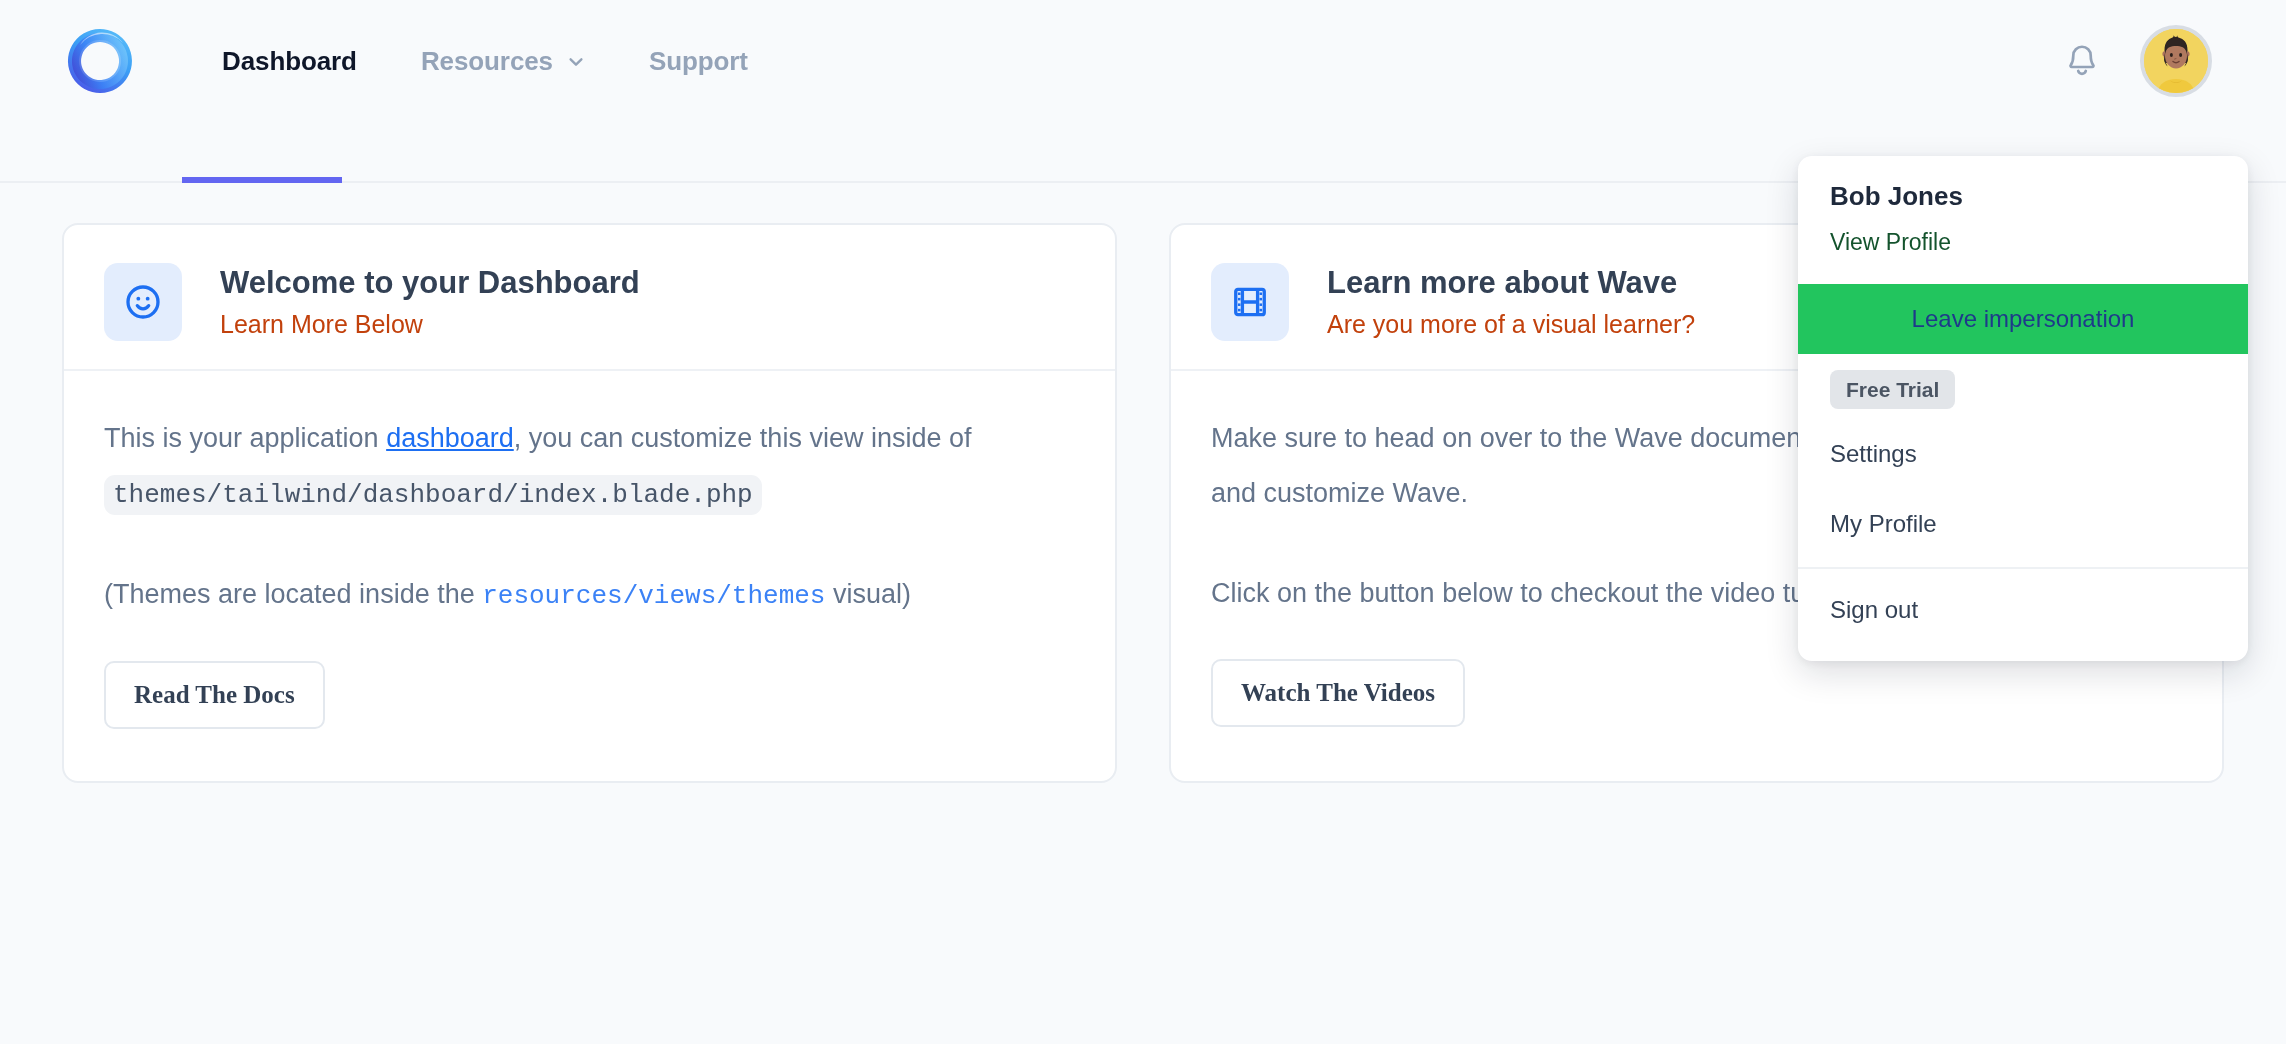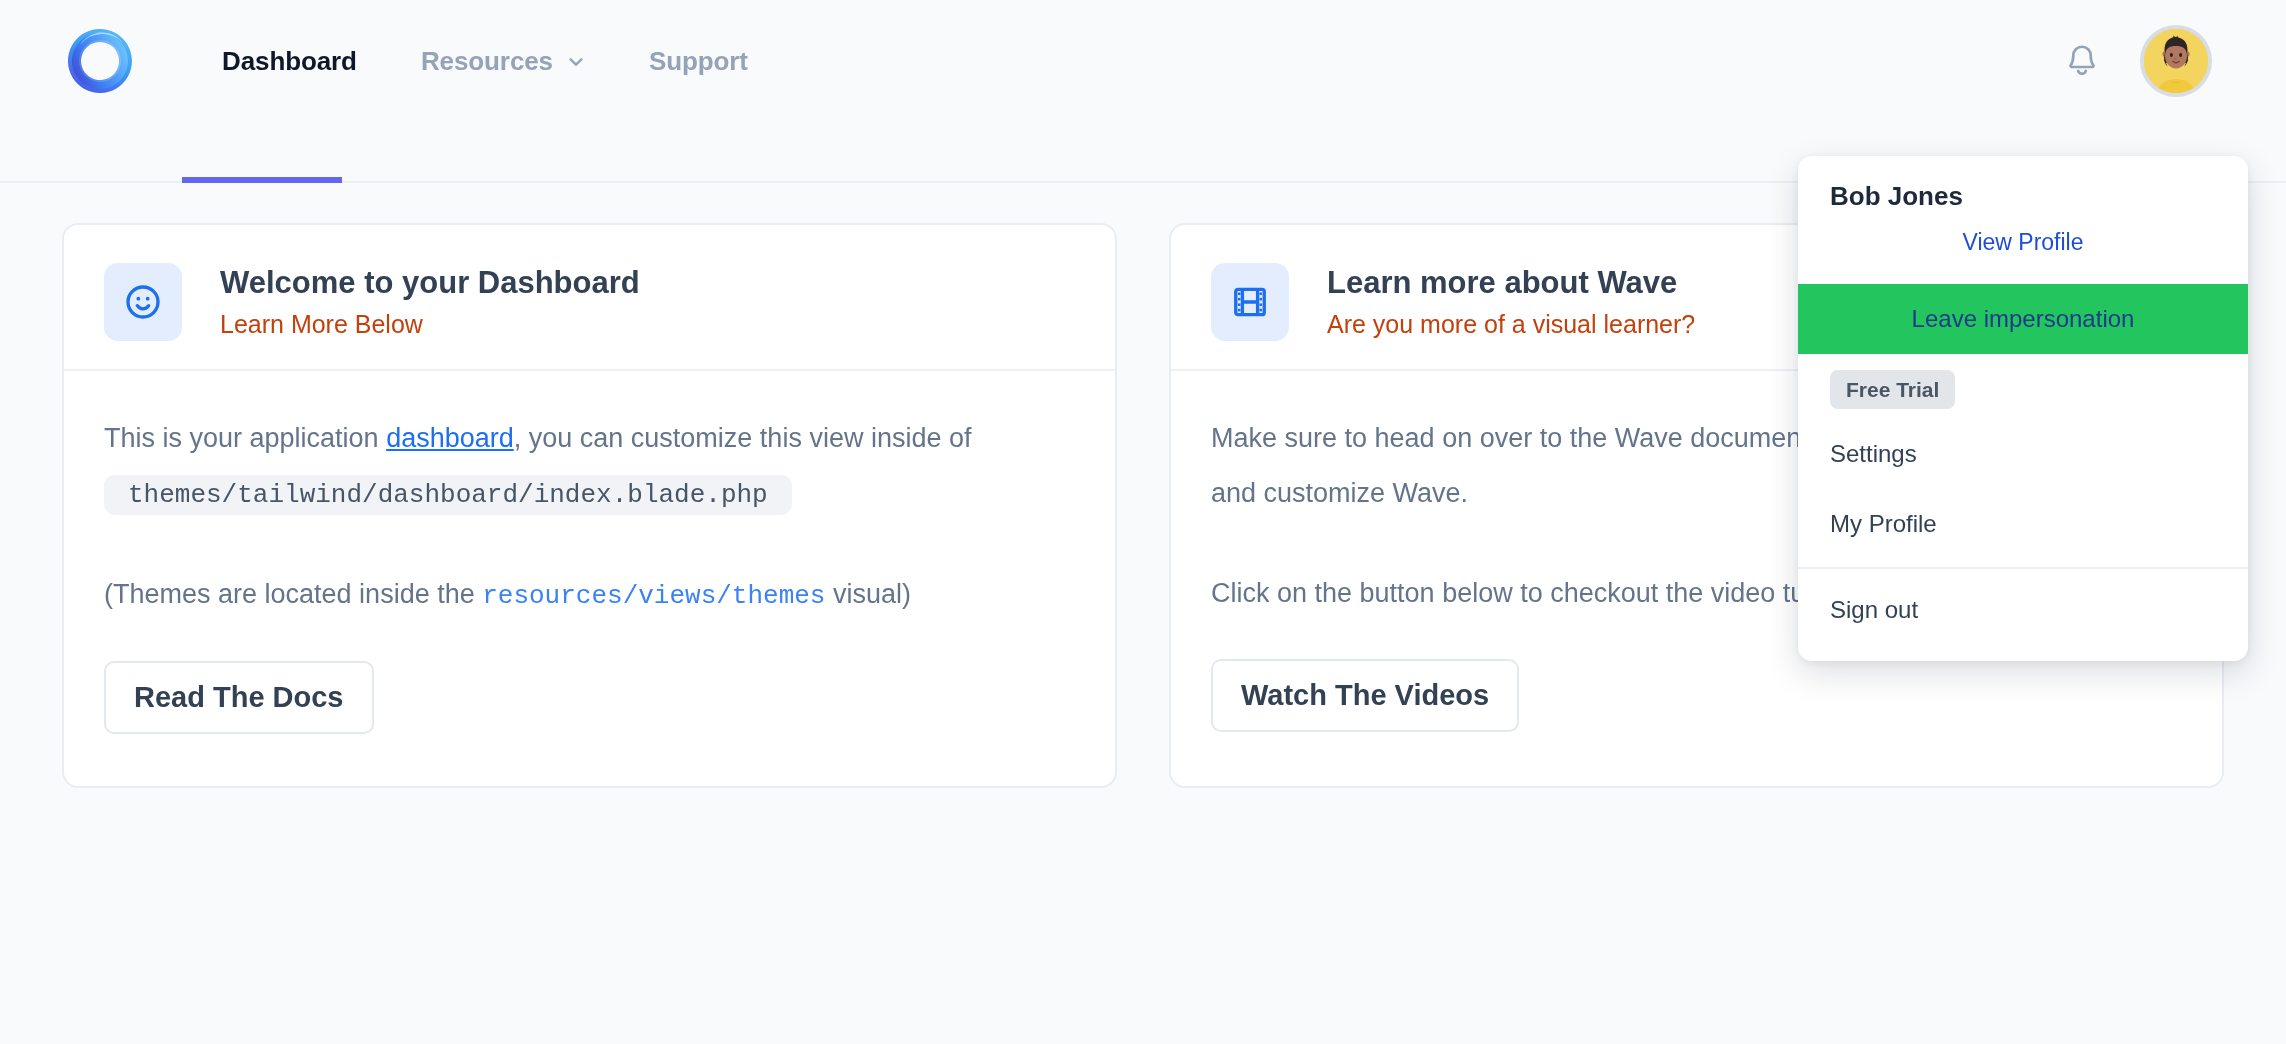--- a/index.html
+++ b/index.html
@@ -134,24 +134,23 @@
   }
   .dd-name {
     font-size: 26px;
     font-weight: 700;
     color: #1e293b;
     line-height: 1.28;
     margin-bottom: 15px;
   }
   .dd-sub {
     font-size: 23px;
-    color: #1d4ed8;
+    color: #14532d;
     line-height: 1.3;
     cursor: pointer;
-    text-align: center;
   }
 
   .dd-item {
     display: block;
     padding: 20px 32px;
     font-size: 24px;
     color: #334155;
     cursor: pointer;
     line-height: 1.25;
     white-space: nowrap;
@@ -250,45 +249,45 @@
     color: #1d6ff2;
     text-decoration: underline;
     font-weight: 400;
     cursor: pointer;
   }
 
   code.inline {
     font-family: "Liberation Mono", monospace;
     background: #f1f3f6;
     border-radius: 11px;
-    padding: 5px 24px;
+    padding: 5px 9px;
     font-size: 26px;
     color: #475569;
     white-space: nowrap;
   }
   code.plain {
     font-family: "Liberation Mono", monospace;
     font-size: 26px;
     color: #3b82f6;
     background: none;
     padding: 0;
   }
 
   .btn {
     display: inline-block;
     margin-top: 38px;
     background: #ffffff;
     border: 2px solid #e3e8ee;
     border-radius: 10px;
     padding: 17px 28px;
-    font-size: 29px;
+    font-size: 25px;
     font-weight: 700;
     color: #334155;
     cursor: pointer;
-    font-family: Liberation Sans, sans-serif;
+    font-family: Liberation Serif, serif;
     line-height: 1.2;
   }
 </style>
 </head>
 <body>
 
 <div class="navbar">
   <div class="nav-inner">
 
     <div class="logo">

